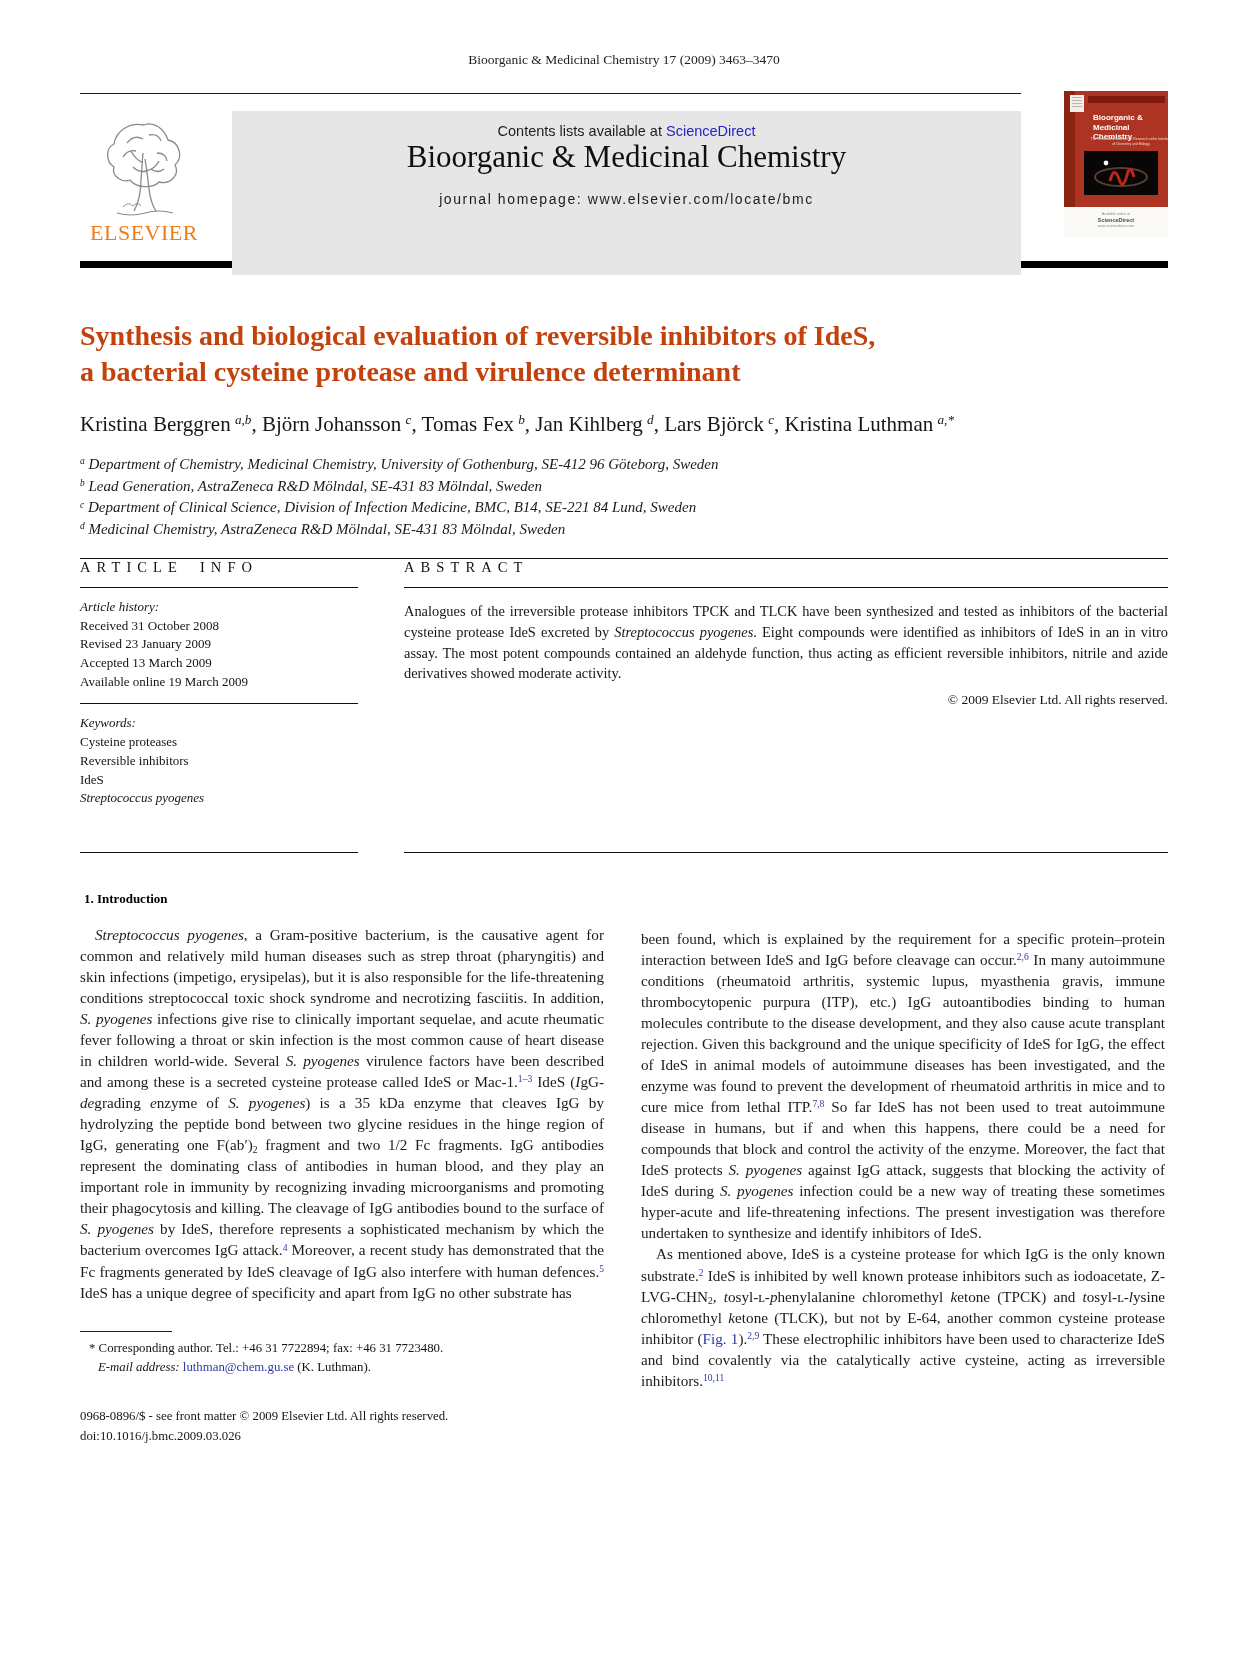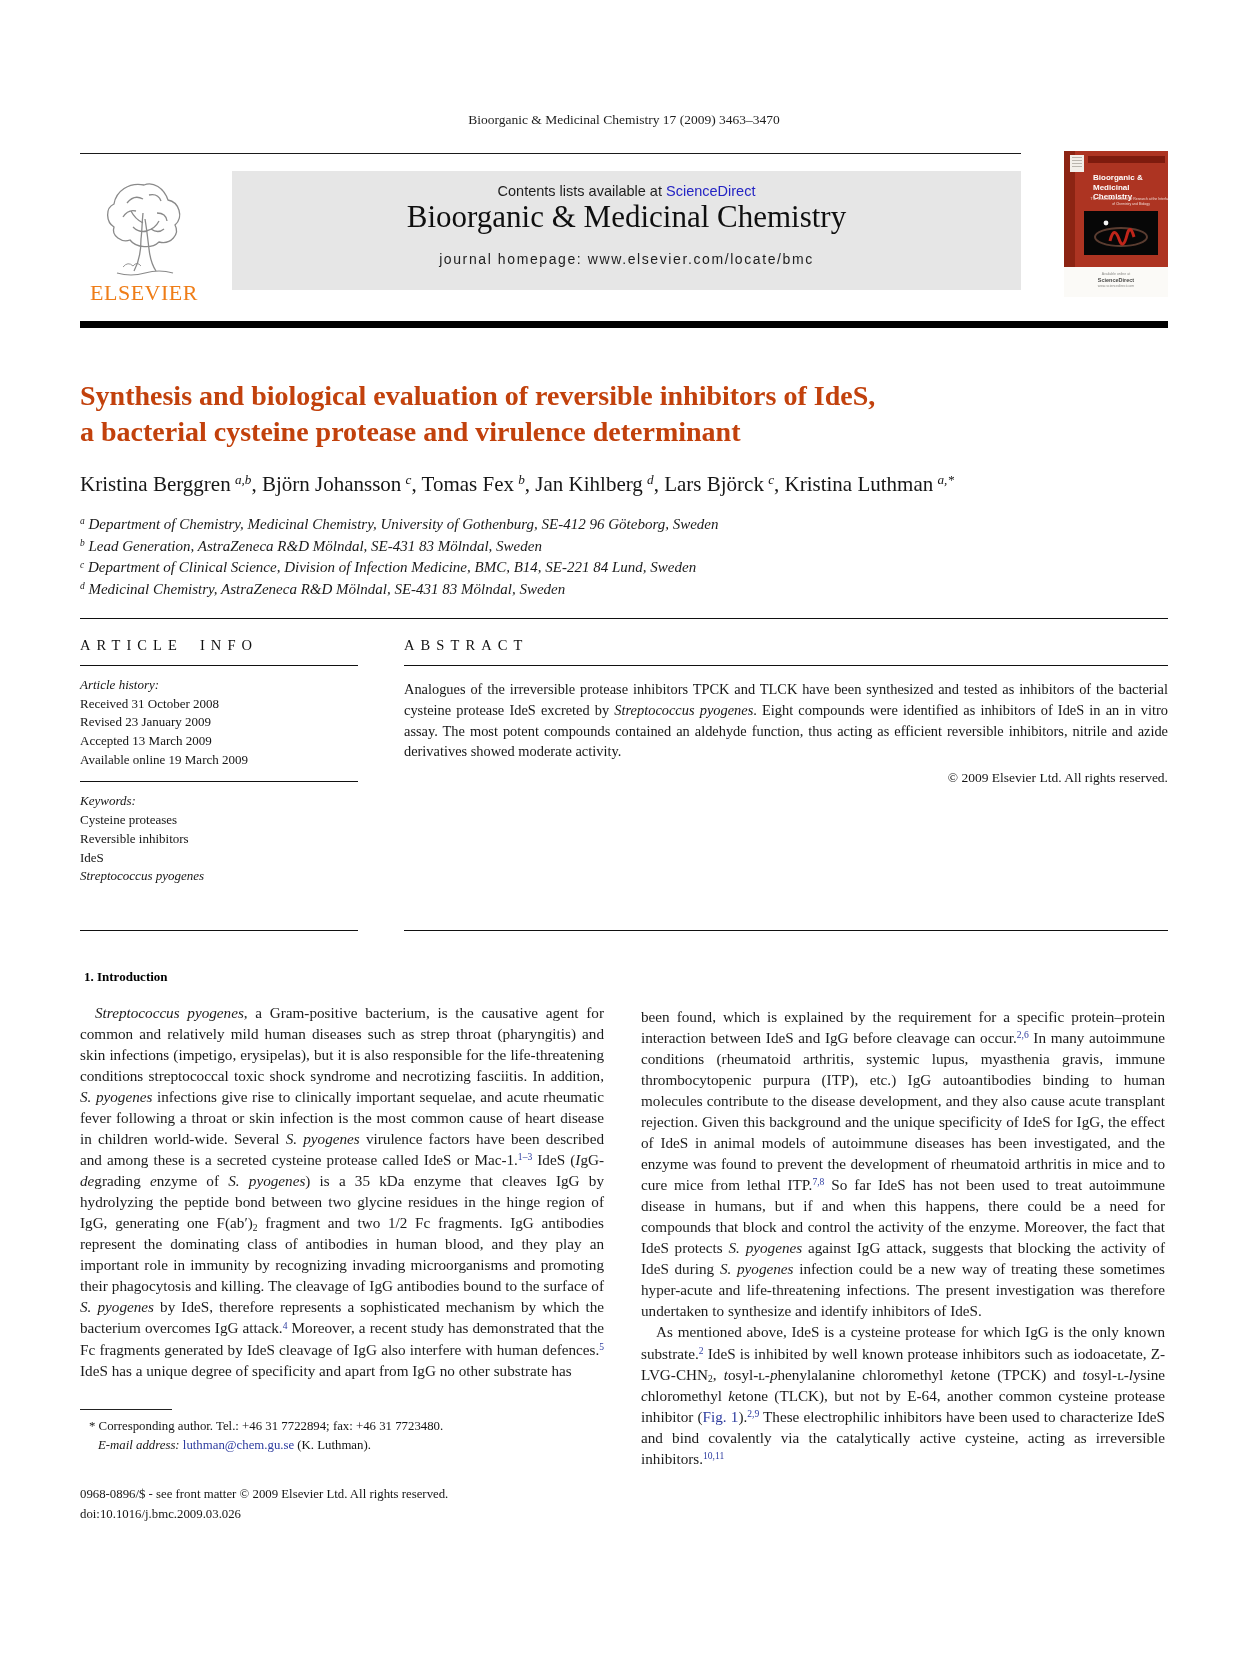--- a/index.html
+++ b/index.html
@@ -1,27 +1,27 @@
 <!DOCTYPE html>
 <html><head>
 <meta charset="utf-8">
 <style>
   html,body{margin:0;padding:0;background:#ffffff;}
   .page{position:relative;width:1241px;height:1654px;overflow:hidden;background:#ffffff;
         font-family:"Liberation Serif",serif;color:#141414;}
   .content{width:1088px;margin-left:80px;}
 
   
-  .citation{padding-top:112px;text-align:center;font-size:13.5px;color:#1e1e1e;}
+  .citation{padding-top:52px;text-align:center;font-size:13.5px;color:#1e1e1e;}
   .toprule{margin-top:25px;width:941px;border-top:1.5px solid #1a1a1a;}
   .banner-row{position:relative;height:150px;margin-top:9px;}
   .logo-block{position:absolute;left:0;top:16px;width:128px;text-align:center;}
   .logo-block svg{display:block;margin:0 auto;}
   .elsevier-word{font-size:22px;color:#ef7d17;letter-spacing:.5px;margin-top:1px;}
-  .banner-box{position:absolute;left:152px;top:8px;width:789px;height:119px;background:#e6e6e6;text-align:center;}
+  .banner-box{position:absolute;left:152px;top:8px;width:789px;height:164px;background:#e6e6e6;text-align:center;}
   .contents-line{margin-top:12px;font-family:"Liberation Sans",sans-serif;font-size:14.5px;color:#1d1d1d;}
   .sd-link{color:#2424c4;}
   .journal-title{font-size:31px;color:#0f0f0f;}
   .homepage-line{margin-top:16px;font-family:"Liberation Sans",sans-serif;font-size:14px;letter-spacing:1.6px;color:#1d1d1d;}
 
   
   .cover{position:absolute;right:0;top:-12px;width:104px;height:146px;
          background:linear-gradient(90deg,#8c2413 0 11px,#ad3422 11px);overflow:hidden;}
   .cover-topstrip{position:absolute;left:24px;top:5px;right:3px;height:7px;background:#7e1b0e;}
   .cover-logobox{position:absolute;left:6px;top:4px;width:14px;height:17px;background:#f2efe9;
@@ -43,21 +43,21 @@
 
   
   .title{margin:50px 0 12px 0;font-size:28px;font-weight:bold;line-height:1.3;color:#c2410c;}
   .title .tl{display:block;}
   .authors{margin:21px 0 0 0;font-size:21px;color:#161616;}
   .authors .sup{font-style:italic;}
   .affils{margin:17px 0 0 0;font-style:italic;font-size:15px;line-height:1.45;color:#191919;}
   .rule-full{margin-top:17px;width:1088px;border-top:1.1px solid #111;}
 
   
-  .infobox{display:flex;margin-top:18px;gap:46px;}
+  .infobox{display:flex;gap:46px;}
   .info-col{width:278px;min-height:294px;border-bottom:1px solid #111;box-sizing:border-box;}
   .abs-col{flex:1;min-height:294px;border-bottom:1px solid #111;box-sizing:border-box;}
   .col-heading{font-size:14.5px;letter-spacing:.42em;word-spacing:.5em;color:#101010;}
   .rule{border-top:1px solid #111;margin-top:11px;}
   .info-label{margin-top:10px;font-style:italic;font-size:13px;line-height:1.45;}
   .info-line{font-size:13px;line-height:1.45;}
   .abs-text{margin:13px 0 0 0;font-size:14.4px;line-height:1.45;text-align:justify;color:#161616;}
   .abs-copy{margin-top:8px;text-align:right;font-size:13.5px;}
 
   

